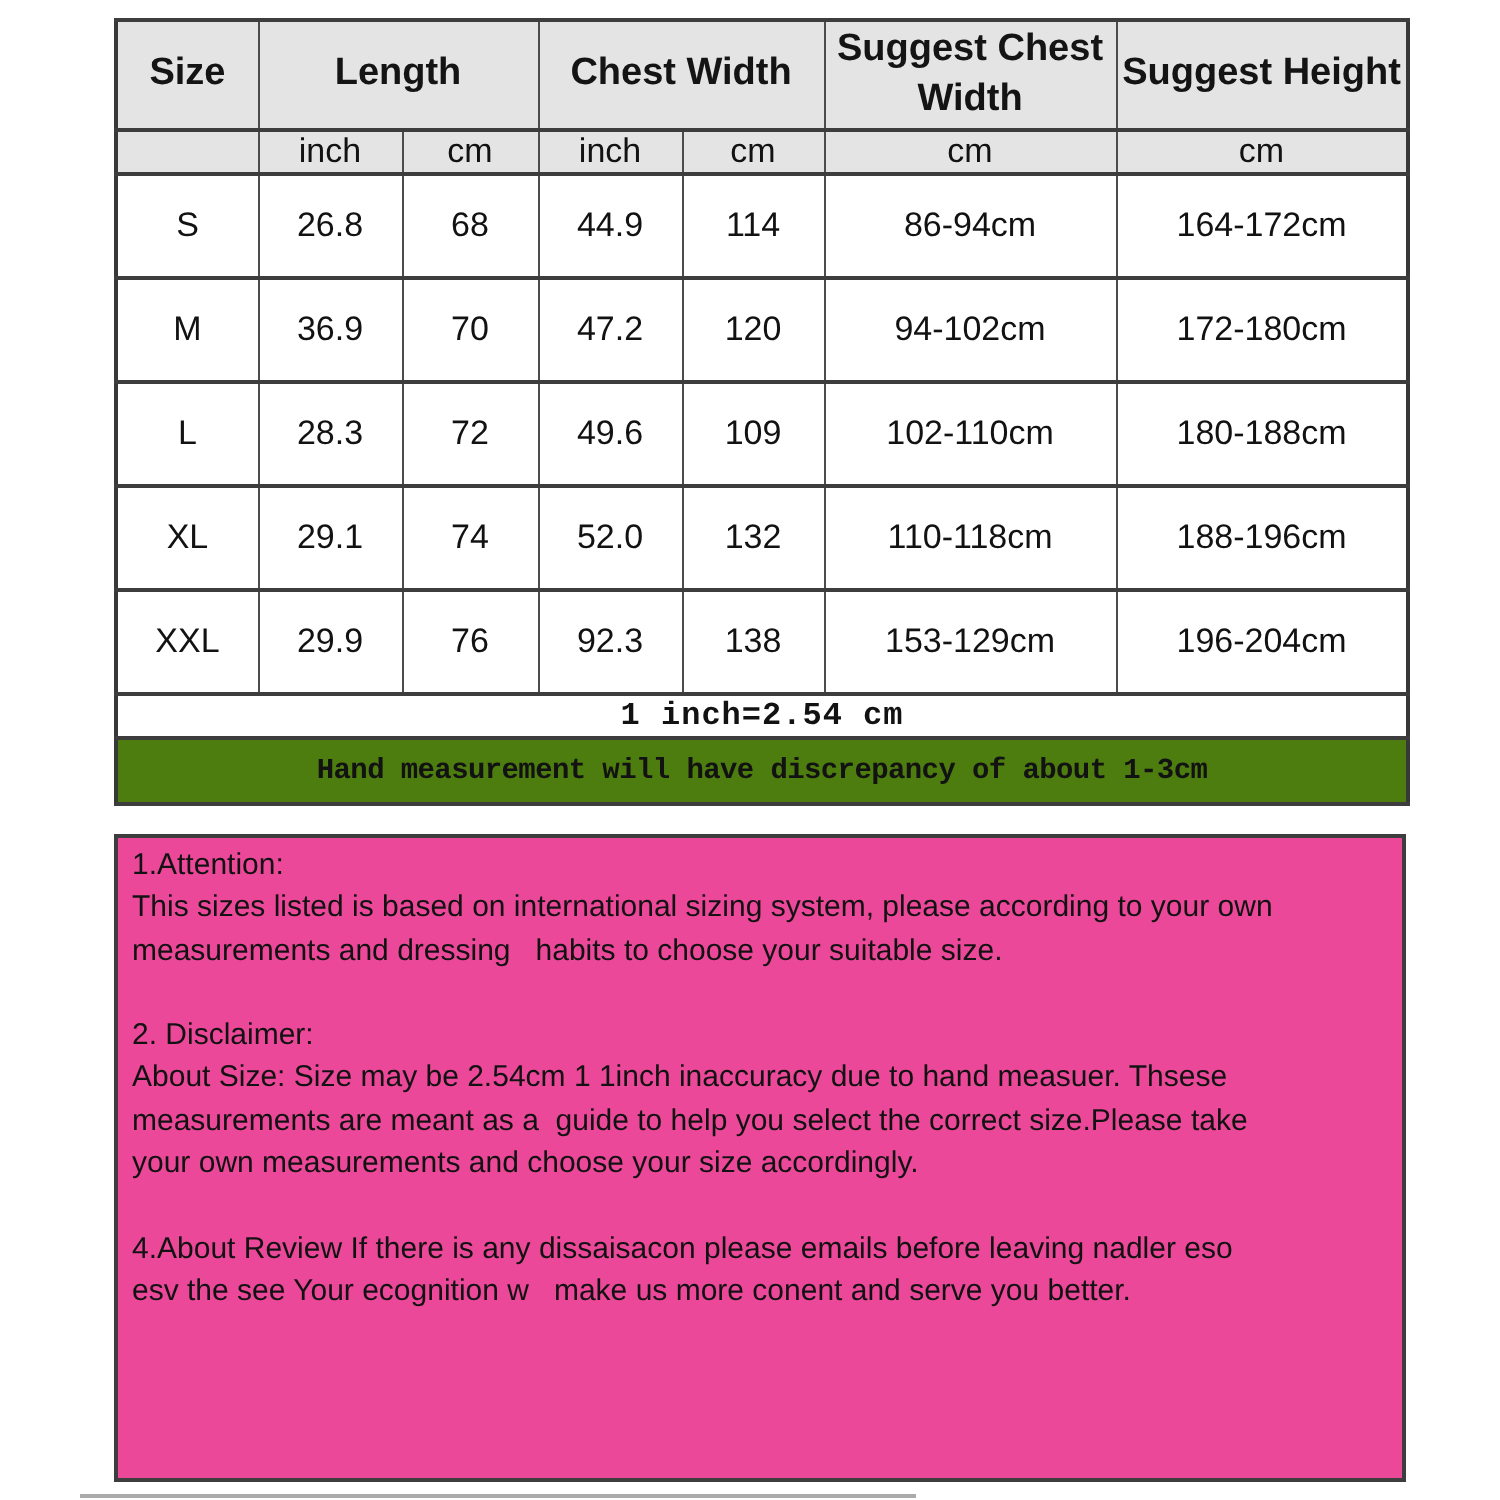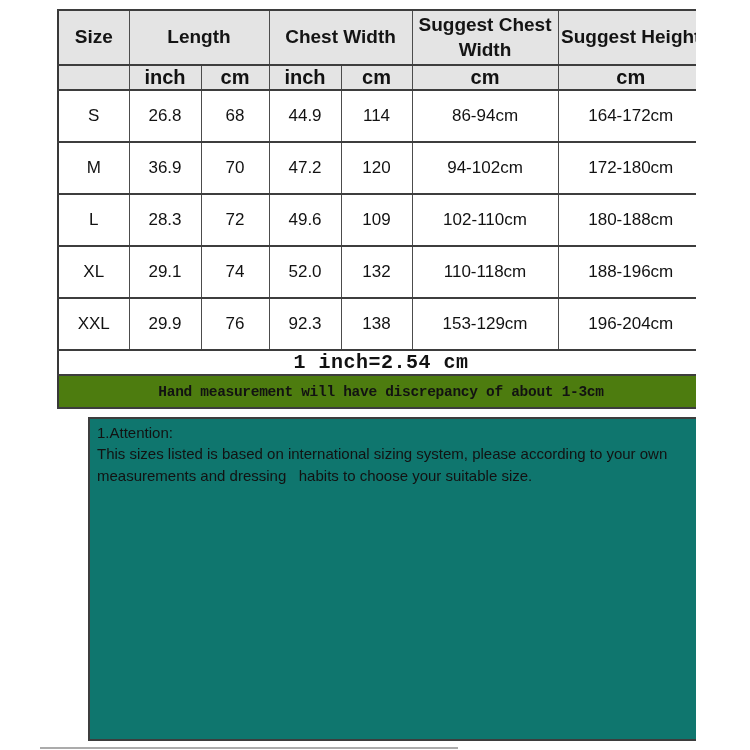--- a/index.html
+++ b/index.html
@@ -1,55 +1,55 @@
 <!DOCTYPE html>
 <html><head>
 <meta charset="utf-8">
 <style>
   html,body{margin:0;padding:0;background:#ffffff;}
   .page{
     position:relative;width:696px;height:750px;background:#ffffff;
-    font-family:"Liberation Sans",sans-serif;color:#121212;overflow:hidden;
+    font-family:"Liberation Sans",sans-serif;color:#121212;overflow:hidden;padding-left:27px;
   }
   table.size-table{
     position:absolute;left:57px;top:9px;width:646px;
     border-collapse:collapse;table-layout:fixed;
     border:2px solid #383838;
   }
   table.size-table td, table.size-table th{
     border-left:1.5px solid #4c4c4c;
     border-right:1.5px solid #4c4c4c;
     border-top:2px solid #3d3d3d;
     border-bottom:2px solid #3d3d3d;
     text-align:center;vertical-align:middle;
     padding:0;overflow:hidden;
   }
   tr.hdr th{
     background:#e4e4e4;font-size:19px;font-weight:bold;
     height:53px;line-height:1.3;color:#141414;
   }
   tr.sub td{
-    background:#e4e4e4;font-size:20px;font-weight:bold;height:20px;
+    background:#e4e4e4;font-size:17px;font-weight:normal;height:20px;
   }
   tr.data td{font-size:17px;height:50px;background:#ffffff;}
   tr.fn1 td{
     height:20px;background:#ffffff;
     font-family:"Liberation Mono","DejaVu Sans Mono",monospace;
-    font-weight:bold;font-size:20px;letter-spacing:0.5px;
+    font-weight:bold;font-size:16px;letter-spacing:0.5px;
   }
   tr.fn2 td{
     height:31px;background:#4d7c0f;
     font-family:"Liberation Mono","DejaVu Sans Mono",monospace;
     font-weight:bold;font-size:14.5px;letter-spacing:-0.3px;
   }
   .notes-box{
     position:absolute;left:57px;top:417px;width:646px;height:324px;
-    box-sizing:border-box;border:2px solid #3d3d3d;background:#0f766e;
+    box-sizing:border-box;border:2px solid #3d3d3d;background:#ec4899;
     padding:3px 7px 0 7px;
-    font-size:15px;line-height:21.3px;color:#121212;margin-left:31px;
+    font-size:15px;line-height:21.3px;color:#121212;
   }
   .notes-box p{
     margin:0 0 21.3px 0;white-space:pre-wrap;
   }
   .notes-box p:last-child{margin-bottom:0;}
   .bottom-hint{
     position:absolute;left:40px;top:747px;width:418px;height:2px;
     background:#ababab;
   }
 </style>
@@ -138,17 +138,23 @@
       <tr class="fn2">
         <td colspan="7">Hand measurement will have discrepancy of about 1-3cm</td>
       </tr>
     </tbody>
   </table>
 
   <div class="notes-box">
     <p>1.Attention:
 This sizes listed is based on international sizing system, please according to your own
 measurements and dressing   habits to choose your suitable size.</p>
+    <p>2. Disclaimer:
+About Size: Size may be 2.54cm 1 1inch inaccuracy due to hand measuer. Thsese
+measurements are meant as a  guide to help you select the correct size.Please take
+your own measurements and choose your size accordingly.</p>
+    <p>4.About Review If there is any dissaisacon please emails before leaving nadler eso
+esv the see Your ecognition w   make us more conent and serve you better.</p>
   </div>
 
   <div class="bottom-hint"></div>
 
 </div>
 
 </body></html>

